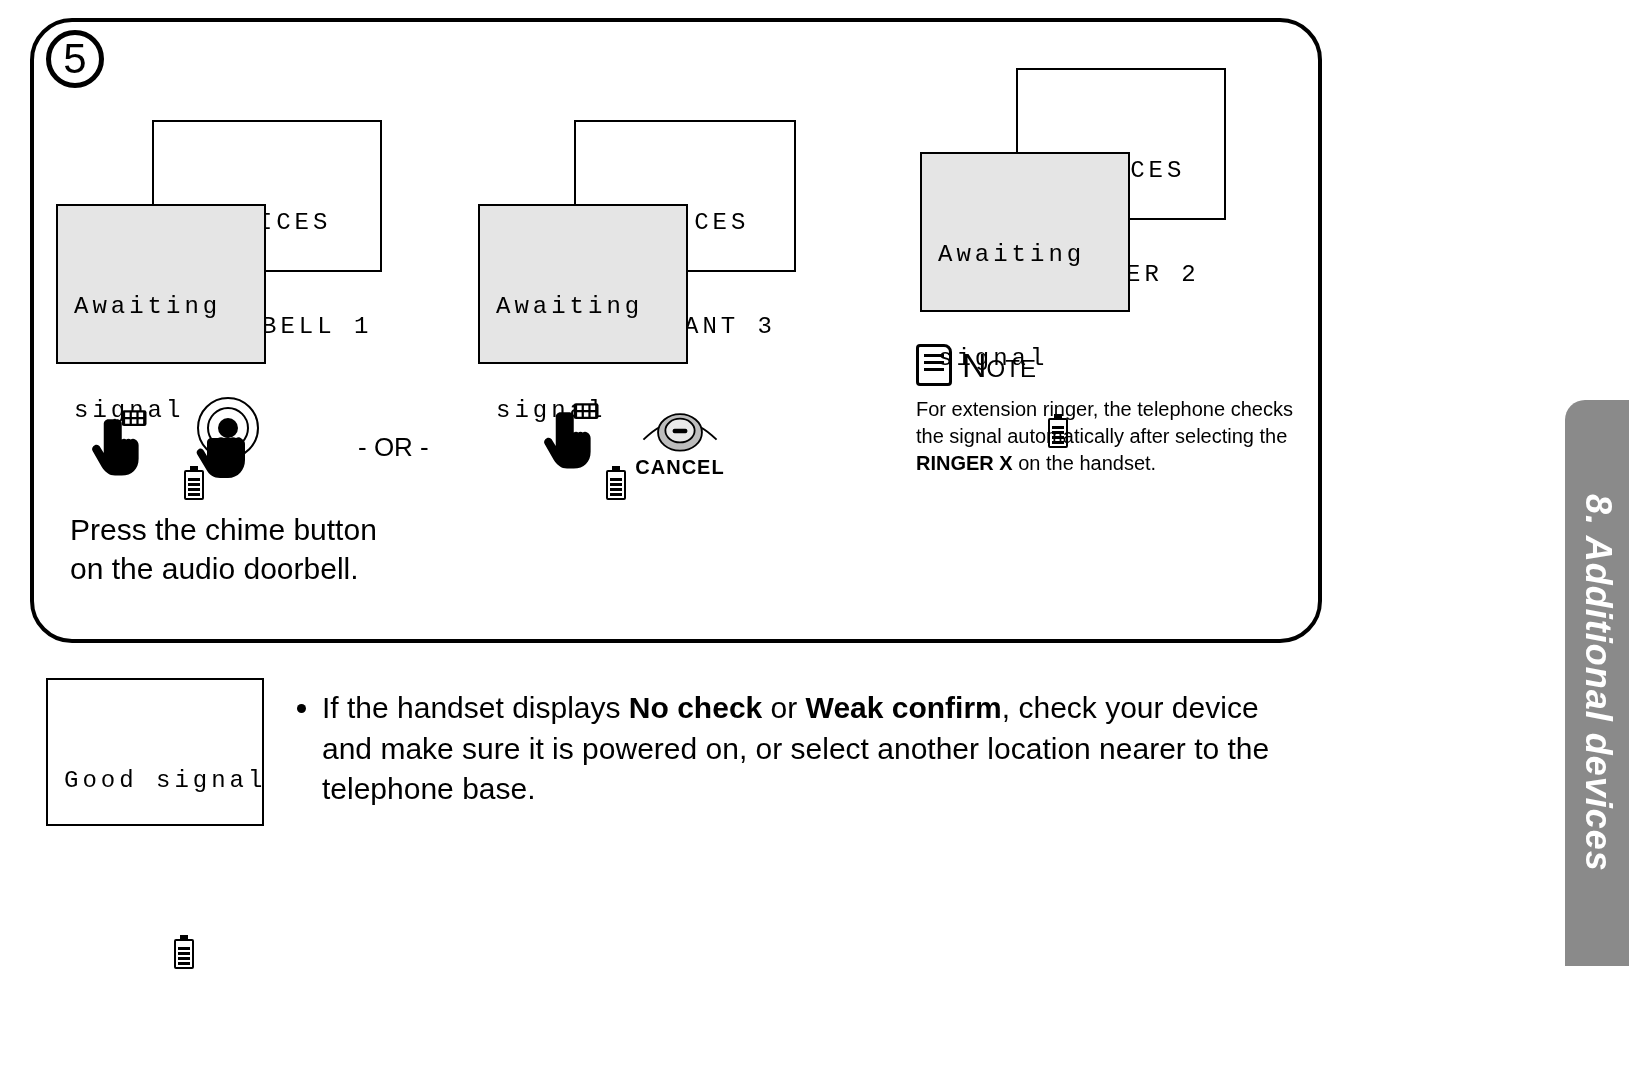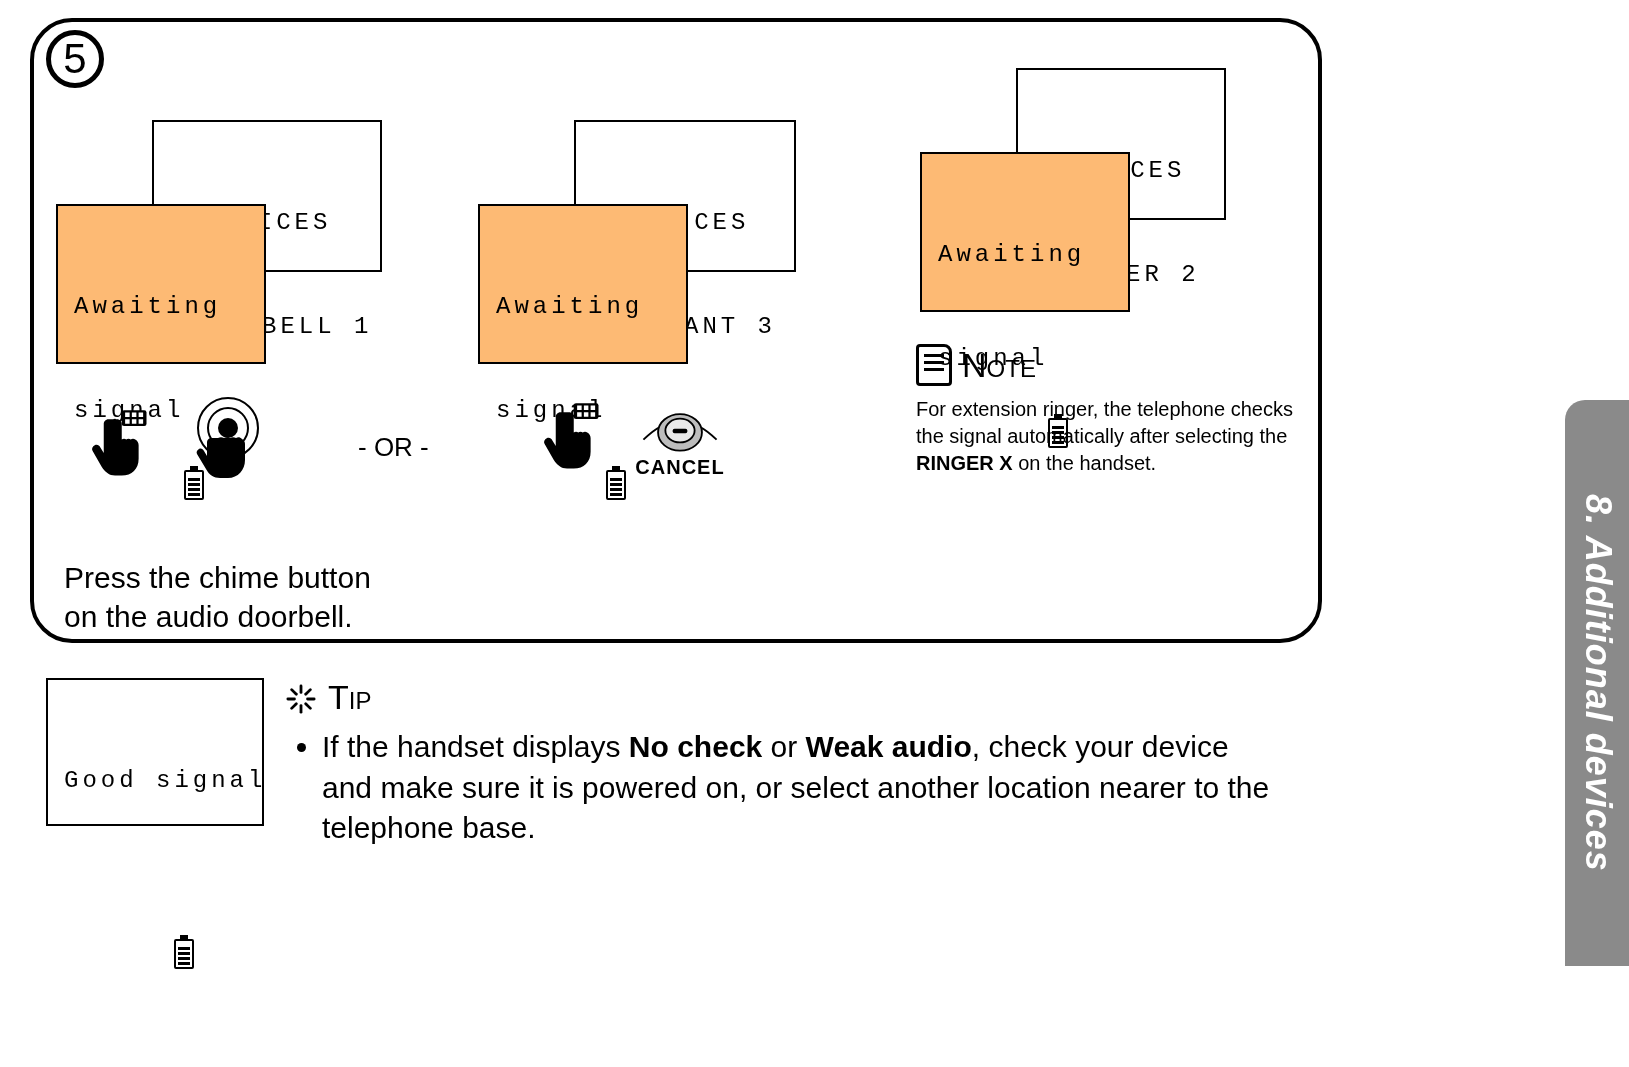--- a/index.html
+++ b/index.html
@@ -63,21 +63,21 @@
     padding: 14px 16px 10px 16px;
     box-sizing: border-box;
     text-align: left;
     white-space: pre;
   }
   .lcd.back {
     position: absolute;
   }
   .lcd.front {
     position: absolute;
-    background: #fdba74;
+    background: #e5e5e5;
   }
   .batt {
     width: 16px;
     height: 26px;
     border: 2px solid #000;
     border-radius: 2px;
     position: relative;
     display: inline-block;
     margin-top: 6px;
   }
@@ -320,21 +320,21 @@
       <svg viewBox="0 0 100 70" width="100" height="64">
         <path d="M10 50 Q50 10 90 50" fill="none" stroke="#000" stroke-width="2"></path>
         <ellipse cx="50" cy="42" rx="24" ry="20" fill="#bdbdbd" stroke="#000" stroke-width="2"></ellipse>
         <ellipse cx="50" cy="40" rx="16" ry="13" fill="#e9e9e9" stroke="#000" stroke-width="2"></ellipse>
         <rect x="42" y="38" width="16" height="5" rx="2" fill="#000"></rect>
       </svg>
       <span style="font-weight:700; font-size:20px; letter-spacing:1px; margin-top:-2px;">CANCEL</span>
     </span>
   </div>
 
-  <div class="step-text" style="left:64px; top:510px; width:312px;margin-top:48px;">Press the chime button on the audio doorbell.</div>
+  <div class="step-text" style="left:70px; top:510px; width:312px;">Press the chime button on the audio doorbell.</div>
 
 
   <div class="note-block">
     <div class="note-head">
       <span class="note-icon"></span>
       <span style="font-weight:500;text-align:right;">Note</span>
     </div>
     <div class="note-body">
       <span>For extension ringer, the telephone checks the signal automatically after selecting the </span><b>RINGER X</b><span> on the handset.</span>
     </div>
@@ -342,40 +342,23 @@
 
   <div class="good-lcd">
     <div class="lcd" style="width:218px; height:148px;">
       <div>Good signal</div>
       <div style="height:30px;"></div>
       <span class="batt"></span>
     </div>
   </div>
 
   <div class="tip-box">
-    <div class="tip-head">
-      <span class="tip-icon">
-        <svg viewBox="0 0 32 32">
-          <g stroke="#000" stroke-width="3" stroke-linecap="round">
-            <line x1="16" y1="2" x2="16" y2="9"></line>
-            <line x1="16" y1="23" x2="16" y2="30"></line>
-            <line x1="2" y1="16" x2="9" y2="16"></line>
-            <line x1="23" y1="16" x2="30" y2="16"></line>
-            <line x1="6" y1="6" x2="11" y2="11"></line>
-            <line x1="21" y1="21" x2="26" y2="26"></line>
-            <line x1="26" y1="6" x2="21" y2="11"></line>
-            <line x1="11" y1="21" x2="6" y2="26"></line>
-          </g>
-        </svg>
-      </span>
-      <span style="font-weight:500;">Tip</span>
-    </div>
     <ul class="tip-list">
       <li>
-        <span>If the handset displays </span><b>No check</b><span> or </span><b>Weak audio</b><span>, check your device and make sure it is powered on, or select another location nearer to the telephone base.</span>
+        <span>If the handset displays </span><b>No check</b><span> or </span><b>Weak confirm</b><span>, check your device and make sure it is powered on, or select another location nearer to the telephone base.</span>
       </li>
     </ul>
   </div>
 
   <div class="side-tab">
     <span>8. Additional devices</span>
   </div>
 
 
 </div>

